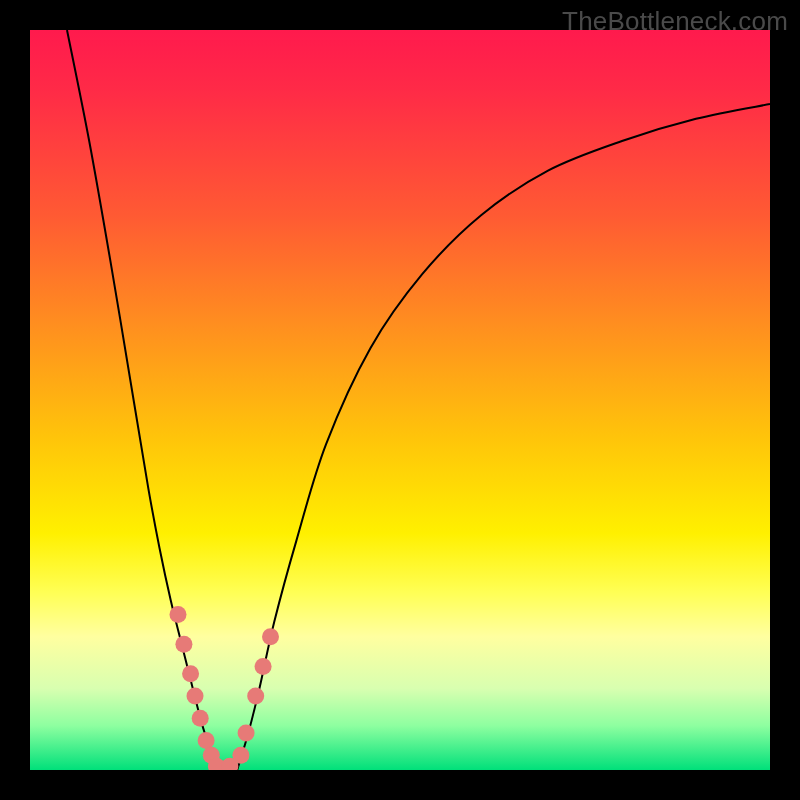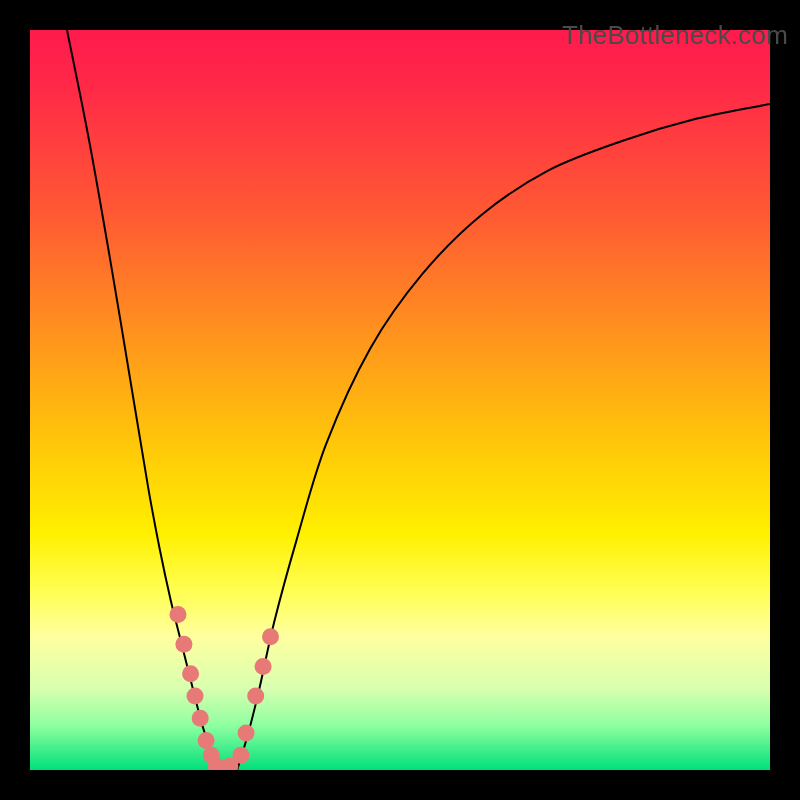--- a/index.html
+++ b/index.html
@@ -35,21 +35,21 @@
       #fff000 68%,
       #ffff55 76%,
       #ffffa0 82%,
       #d8ffb0 89%,
       #8effa0 94%,
       #00e07a 100%
     );
   }
   .watermark {
     position: absolute;
-    top: 20px;
+    top: 6px;
     right: 12px;
     color: #4a4a4a;
     font-size: 26px;
     letter-spacing: 0.2px;
     user-select: none;
   }
   svg.curves {
     position: absolute;
     left: 0;
     top: 0;

